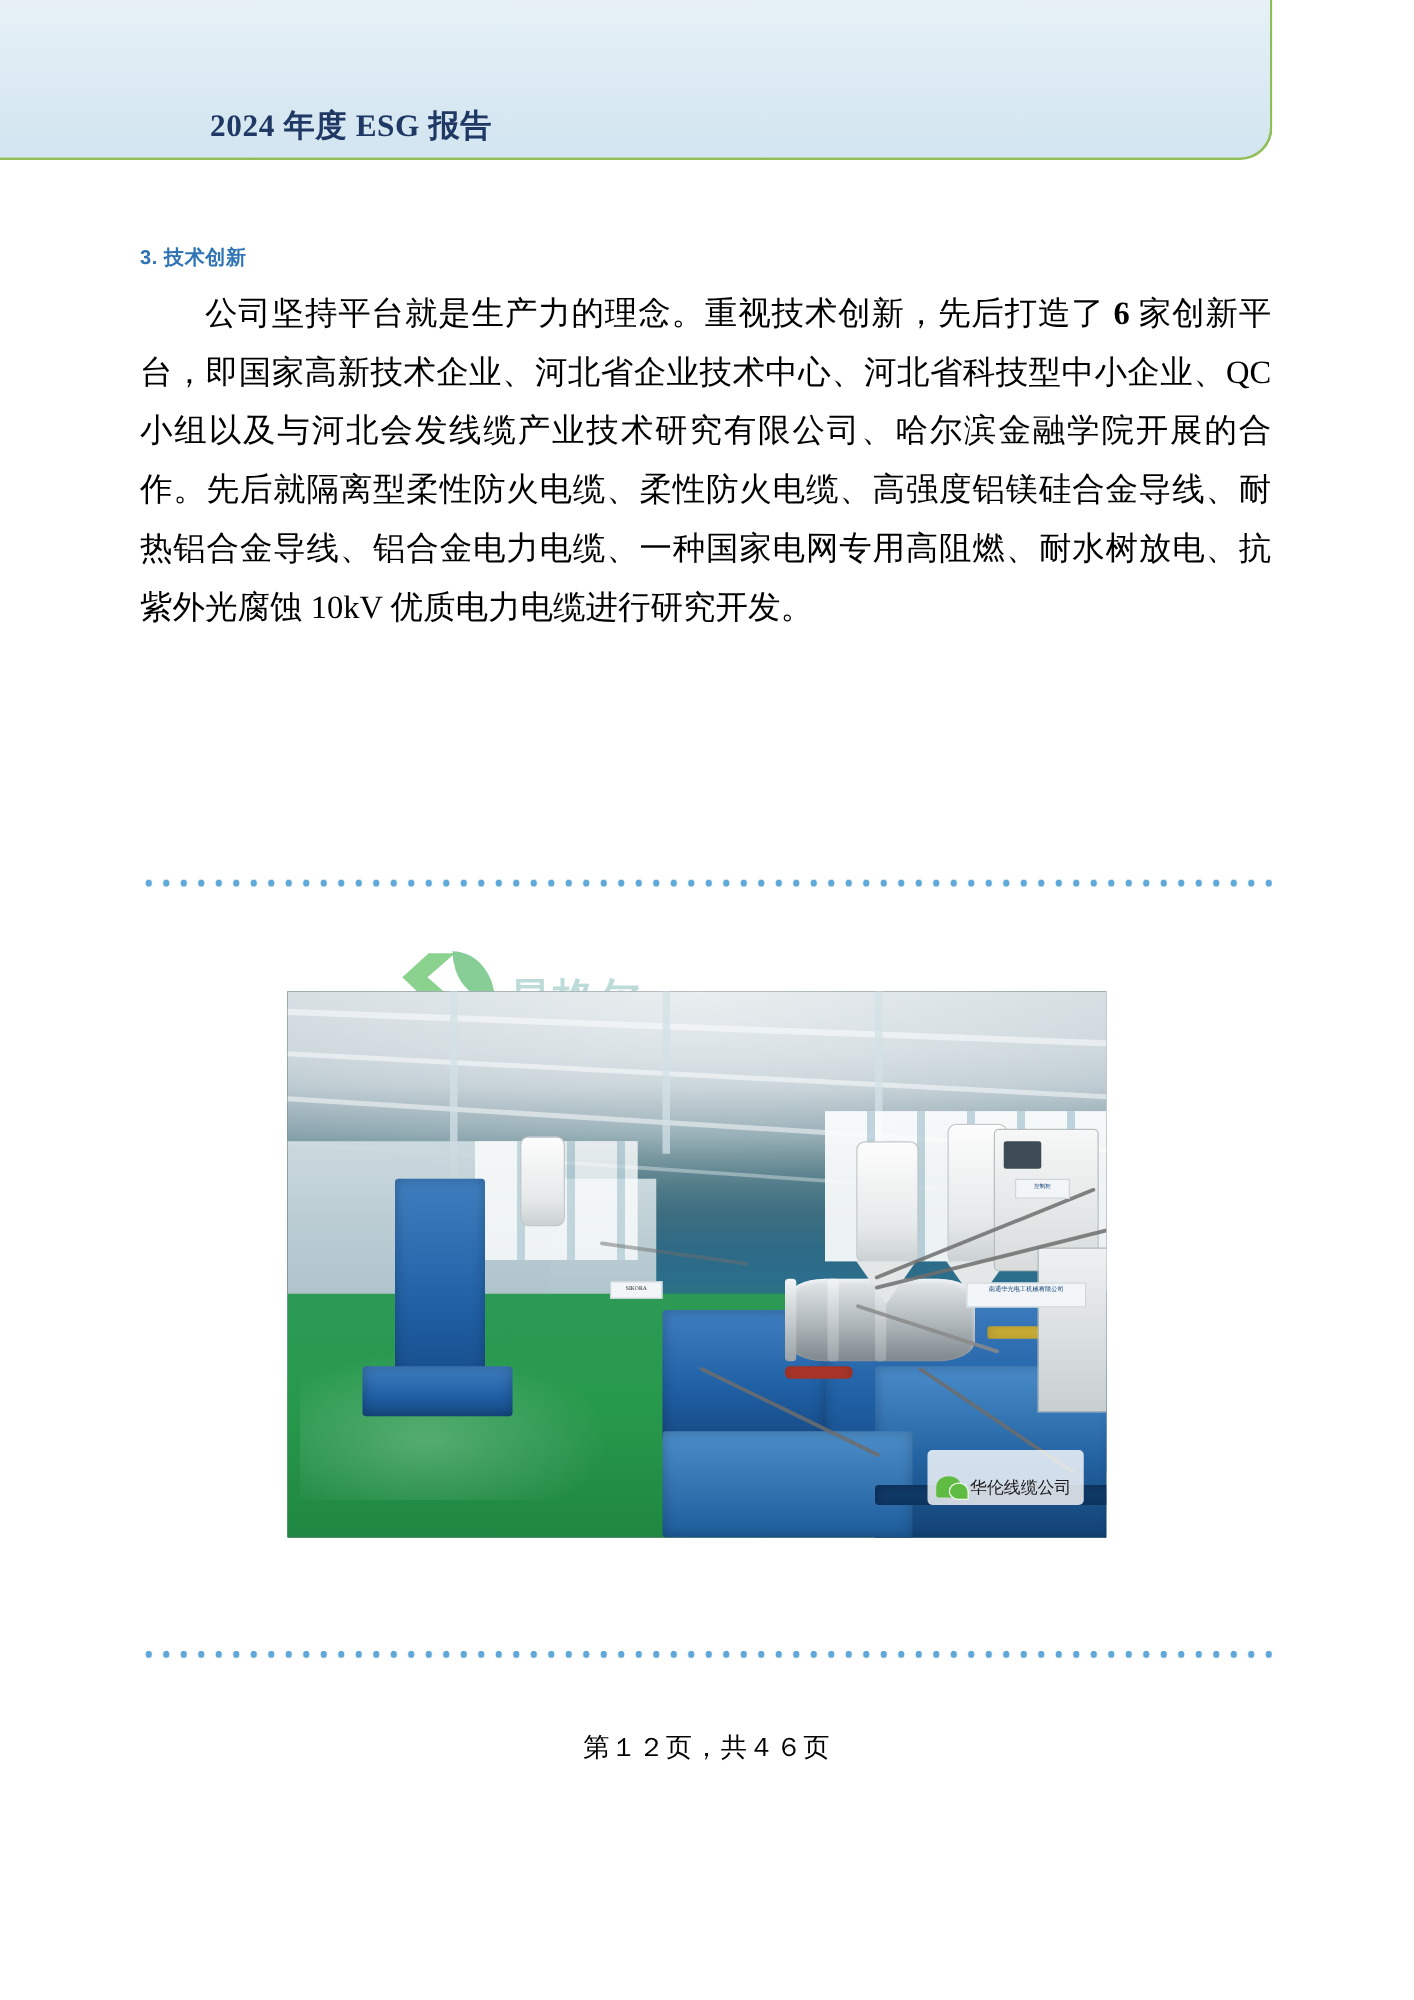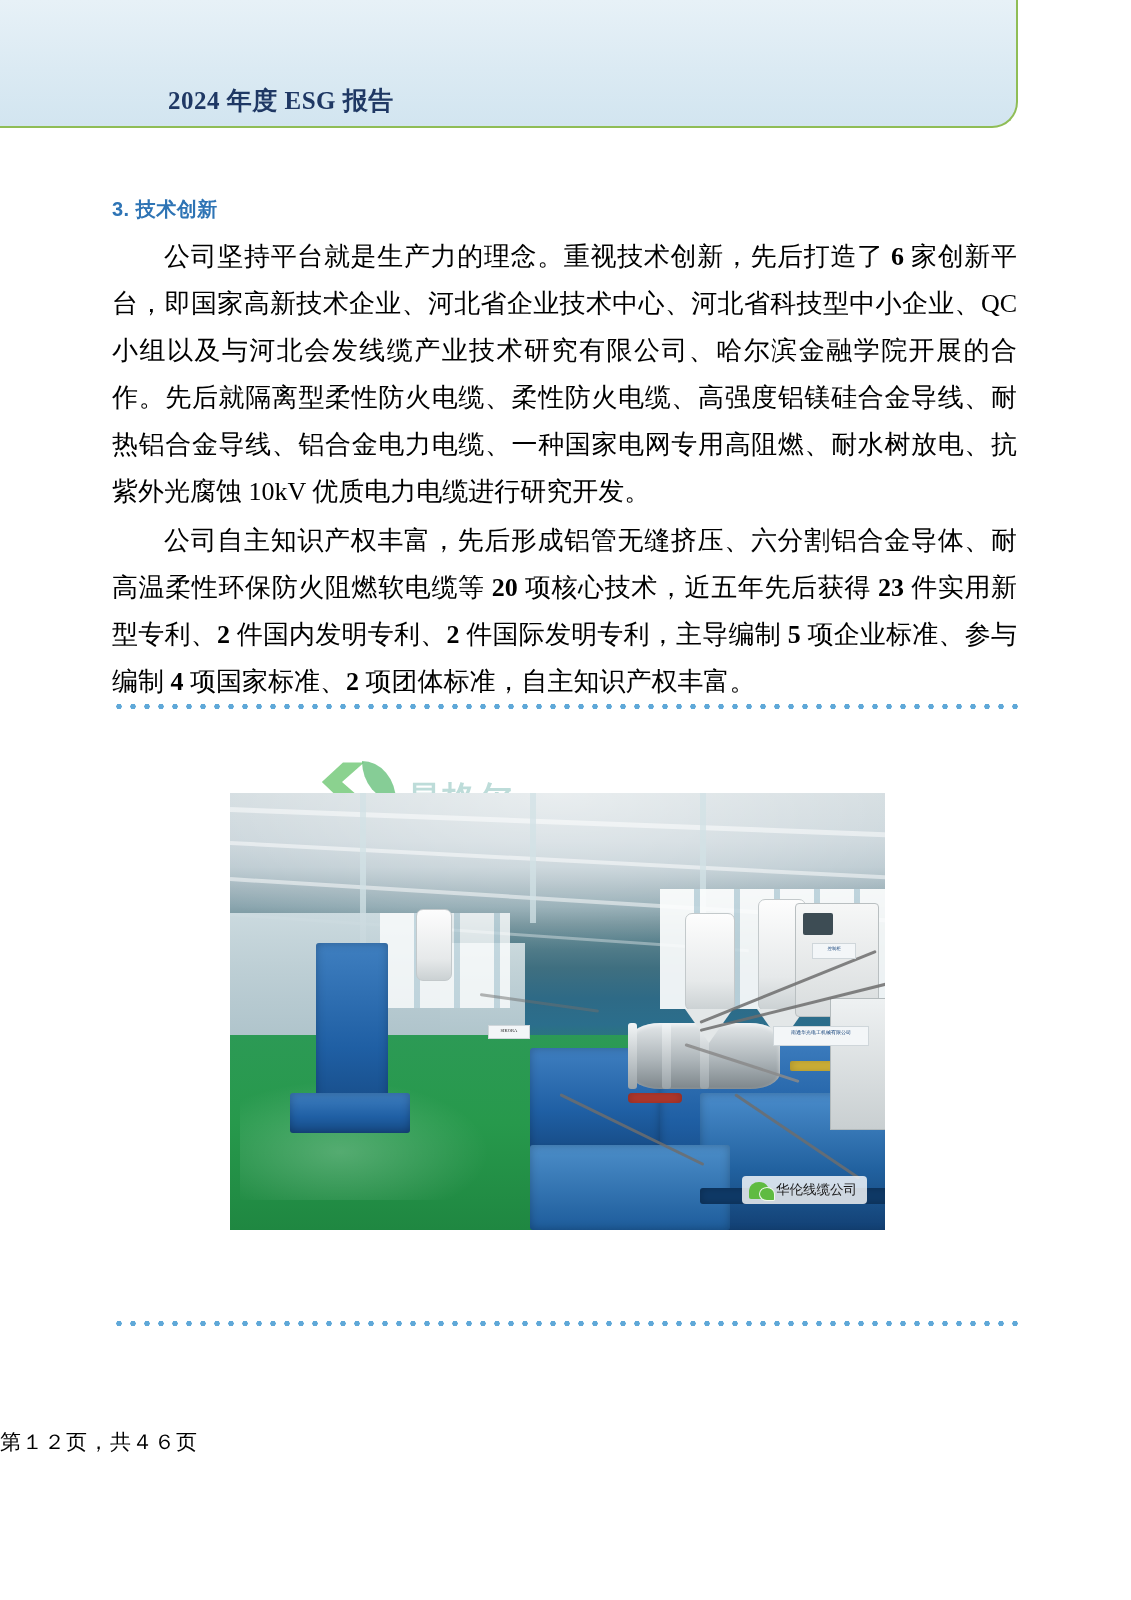--- a/index.html
+++ b/index.html
@@ -49,21 +49,21 @@
 
   
   .content {
     position: absolute;
     left: 112px;
     top: 196px;
     width: 905px;
   }
   .section-heading {
     font-family: "Liberation Sans", sans-serif;
-    font-size: 20px;
+    font-size: 16px;
     font-weight: bold;
     color: #2e74b5;
     margin: 0 0 10px 0;
     letter-spacing: 0.5px;
   }
   p.para {
     margin: 0 0 2px 0;
     font-size: 26px;
     line-height: 47px;
     color: #000000;
@@ -324,23 +324,22 @@
     letter-spacing: 2px;
     margin-top: 36px;
   }
 
   
   .wechat-badge {
     position: absolute;
     right: 18px;
     bottom: 26px;
     display: flex;
-    align-items: center;
     gap: 7px;
-    padding: 5px 10px 5px 7px;
+    padding: 21px 10px 5px 7px;
     background: rgba(255,255,255,0.80);
     border-radius: 4px;
   }
   .wechat-icon {
     width: 20px; height: 17px;
     background: #5fbb41;
     border-radius: 50% 50% 50% 10%;
     position: relative;
   }
   .wechat-icon::after {
@@ -355,41 +354,40 @@
   .wechat-text {
     font-family: "Liberation Sans", sans-serif;
     font-size: 13.5px;
     color: #1a1a1a;
   }
 
   
   .footer {
     position: absolute;
     left: 0;
-    top: 1428px;
+    top: 1384px;
     width: 1131px;
-    text-align: left;
+    text-align: center;
     font-family: "Liberation Serif", serif;
     font-size: 21px;
     color: #000;
     letter-spacing: 1px;
   }
 </style>
 </head>
 <body>
 
 <div class="header-band">
   <div class="header-fill"></div>
   <div class="header-title">2024 年度 ESG 报告</div>
 </div>
 
 <div class="content">
   <h3 class="section-heading">3. 技术创新</h3>
   <p class="para">公司坚持平台就是生产力的理念。重视技术创新，先后打造了 <b>6</b> 家创新平台，即国家高新技术企业、河北省企业技术中心、河北省科技型中小企业、QC 小组以及与河北会发线缆产业技术研究有限公司、哈尔滨金融学院开展的合作。先后就隔离型柔性防火电缆、柔性防火电缆、高强度铝镁硅合金导线、耐热铝合金导线、铝合金电力电缆、一种国家电网专用高阻燃、耐水树放电、抗紫外光腐蚀 10kV 优质电力电缆进行研究开发。</p>
-  <p class="para">公司自主知识产权丰富，先后形成铝管无缝挤压、六分割铝合金导体、耐高温柔性环保防火阻燃软电缆等 <b>20</b> 项核心技术，近五年先后获得 <b>23</b> 件实用新型专利、<b>2</b> 件国内发明专利、<b>2</b> 件国际发明专利，主导编制 <b>5</b> 项企业标准、参与编制 <b>4</b> 项国家标准、<b>2</b> 项团体标准，自主知识产权丰富。</p>
 </div>
 
 <div class="dotted-rule rule-top"></div>
 <div class="dotted-rule rule-bottom"></div>
 
 <div class="watermark">
   <div class="wm-leaf"></div>
   <div class="wm-leaf2"></div>
   <div class="wm-text">易格尔</div>
 </div>

